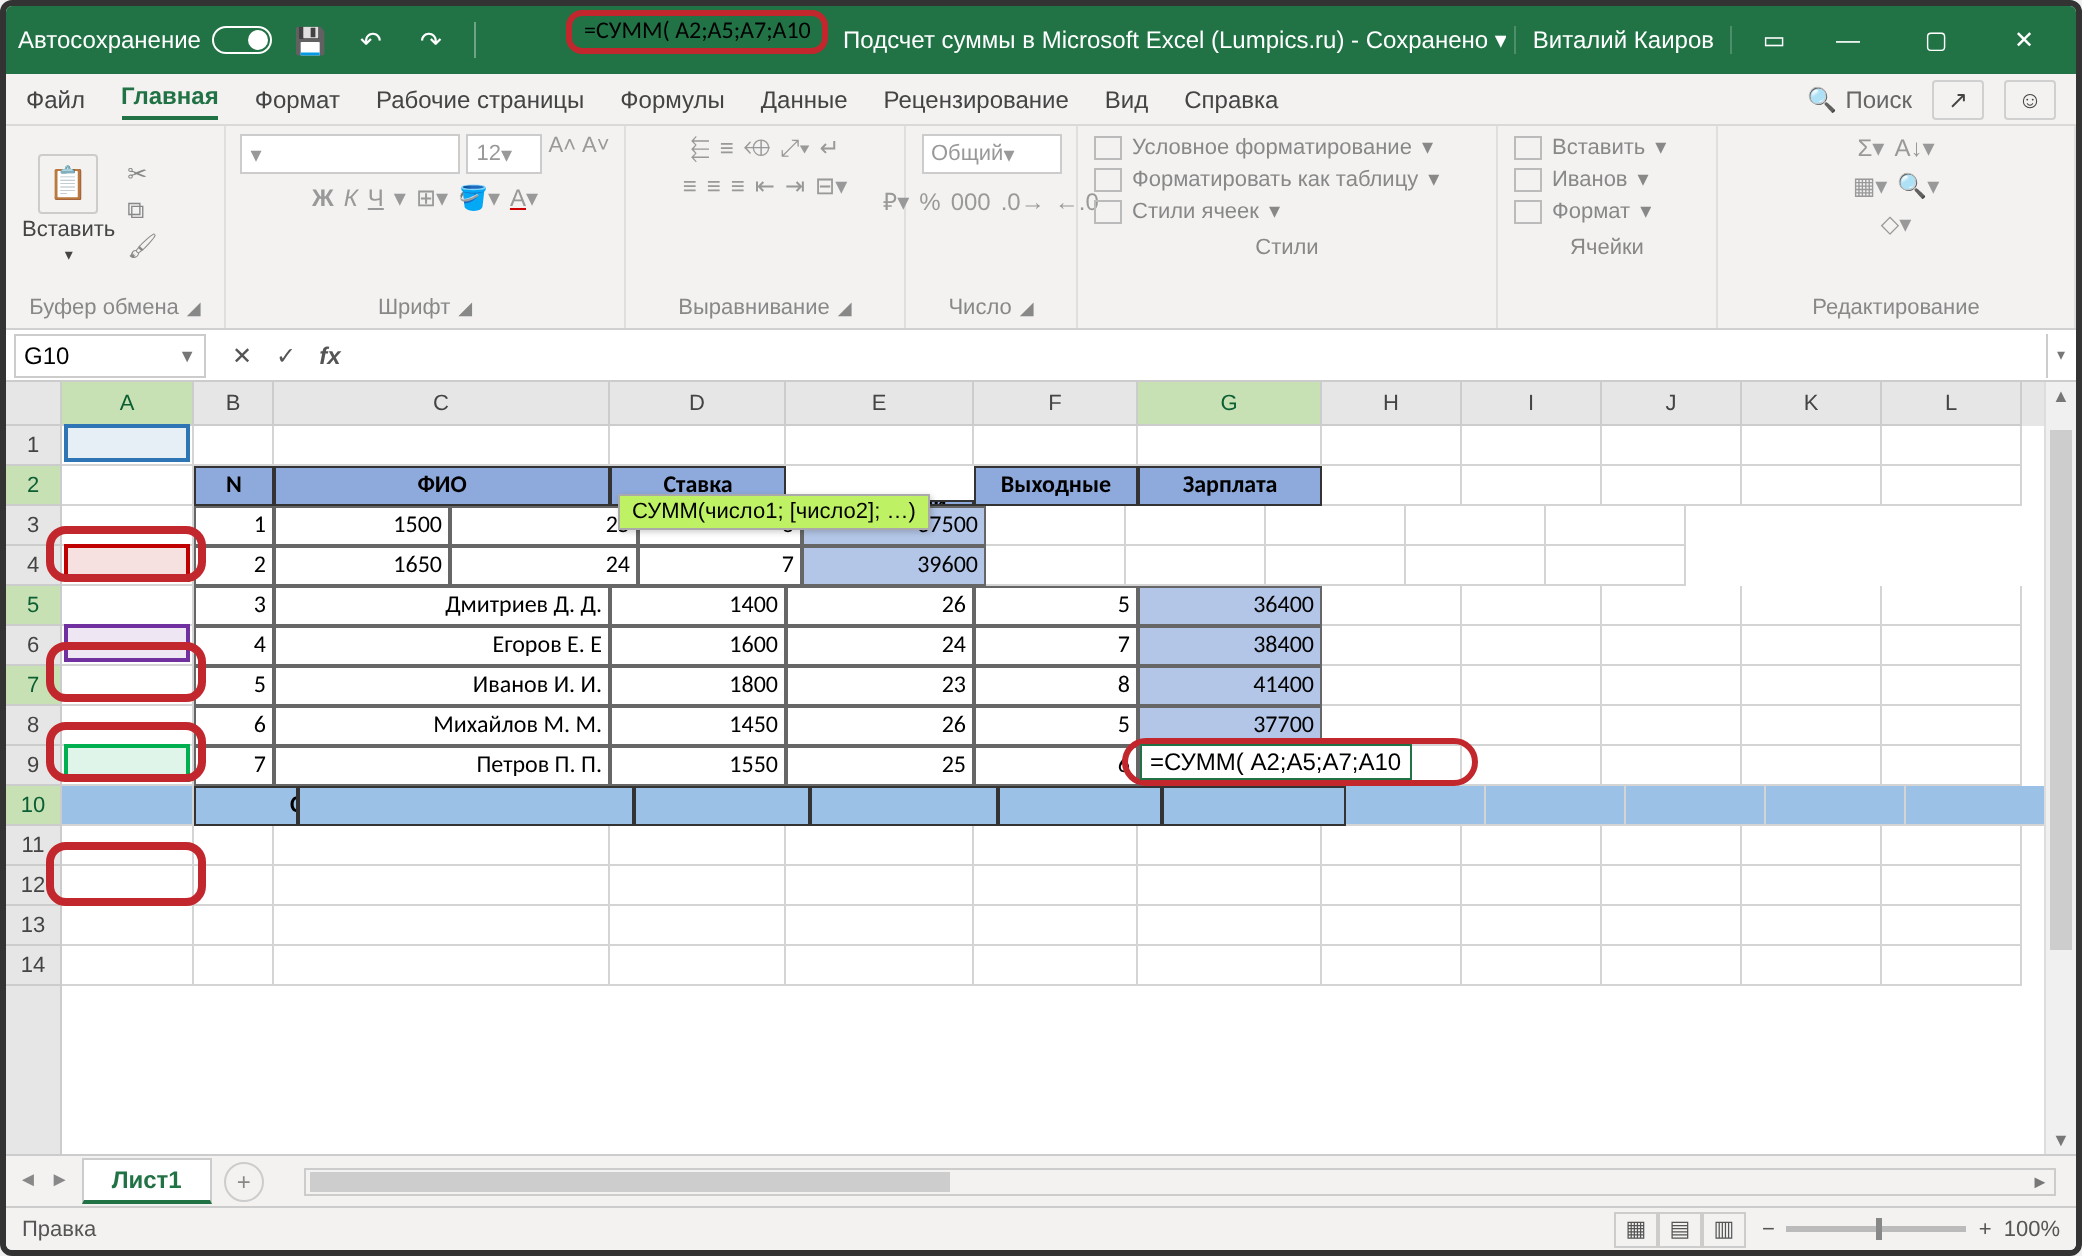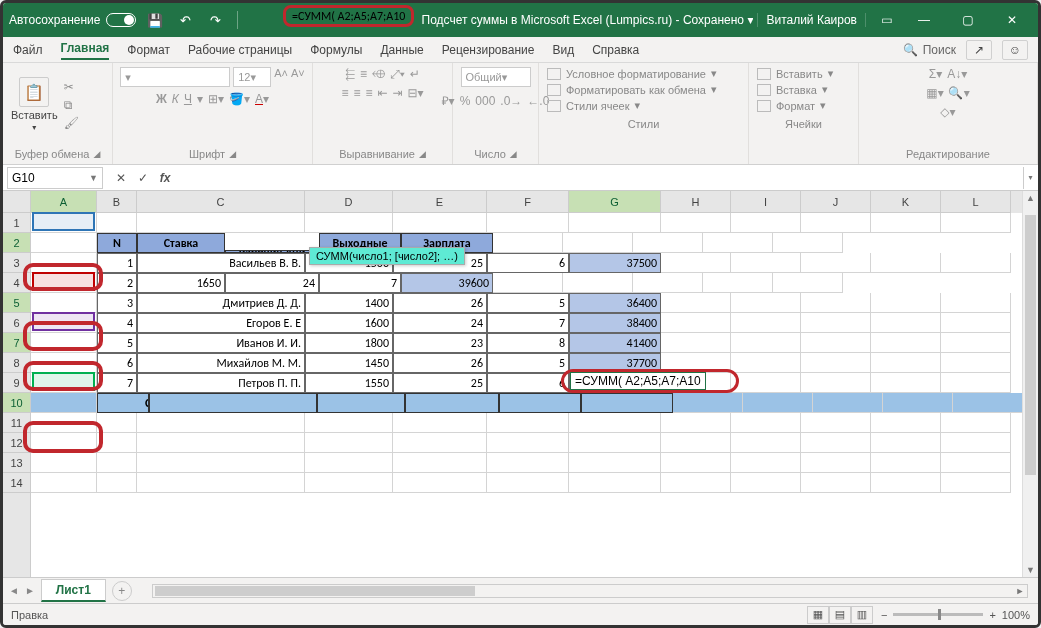--- a/index.html
+++ b/index.html
@@ -49,21 +49,21 @@
 .formula-bar { height: 26px; background: #fff; display: flex; align-items: center; border-bottom: 1px solid #ccc; font-size: 12px; }
 .name-box { width: 96px; height: 22px; border: 1px solid #ccc; margin: 0 4px; display: flex; align-items: center; padding: 0 4px; }
 .name-box .dd { margin-left: auto; color: #777; font-size: 9px; }
 .fx-btns { display: flex; gap: 2px; padding: 0 4px; color: #555; }
 .fx-btn { width: 20px; height: 20px; display: flex; align-items: center; justify-content: center; }
 .fx-label { font-style: italic; font-weight: bold; }
 .formula-input-wrap { position: relative; flex: 1; }
 .formula-input { height: 22px; padding: 1px 6px; font-size: 12px; font-family: Calibri, sans-serif; }
 .formula-callout { position: absolute; left: 280px; top: 2px; border: 3px solid #c1272d; border-radius: 8px; padding: 0 6px; height: 22px; display: flex; align-items: center; z-index: 5; }
 .formula-callout span { font-family: Calibri, sans-serif; font-size: 12px; }
-.hint-box { position: absolute; left: 306px; top: 244px; border: 1px solid #aaa; background: #5eead4; padding: 2px 6px; font-size: 11px; z-index: 7; box-shadow: 1px 1px 3px rgba(0,0,0,0.2); }
+.hint-box { position: absolute; left: 306px; top: 244px; border: 1px solid #aaa; background: #bef264; padding: 2px 6px; font-size: 11px; z-index: 7; box-shadow: 1px 1px 3px rgba(0,0,0,0.2); }
 
 
 .grid-wrap { position: absolute; top: 188px; left: 0; right: 0; bottom: 48px; background: #fff; display: flex; }
 .row-hdrs { width: 28px; background: #e6e6e6; border-right: 1px solid #ccc; }
 .row-hdrs div { height: 20px; border-bottom: 1px solid #ccc; font-size: 11px; display: flex; align-items: center; justify-content: center; color: #444; }
 .row-hdrs .corner { height: 22px; background: #e6e6e6; }
 .cols { flex: 1; position: relative; overflow: hidden; }
 .col-hdrs { height: 22px; display: flex; background: #e6e6e6; }
 .col-hdrs div { border-right: 1px solid #ccc; border-bottom: 1px solid #ccc; font-size: 11px; display: flex; align-items: center; justify-content: center; color: #444; }
 .cells { position: relative; }
@@ -241,31 +241,31 @@
       </div>
     </div>
     <div class="group-label">
         <span>Число</span>
         <span class="launcher">◢</span>
       </div>
   </div>
   <div class="group" style="width:210px">
     <div class="styles-body">
       <div class="srow"><span class="sico"></span><span>Условное форматирование</span> ▾</div>
-      <div class="srow"><span class="sico"></span><span>Форматировать как обмена</span> ▾</div>
+      <div class="srow"><span class="sico"></span><span>Форматировать как таблицу</span> ▾</div>
       <div class="srow"><span class="sico"></span><span>Стили ячеек</span> ▾</div>
     </div>
     <div class="group-label">
         <span>Стили</span>
       </div>
   </div>
   <div class="group" style="width:110px">
     <div class="styles-body">
       <div class="srow"><span class="sico"></span><span>Вставить</span> ▾</div>
-      <div class="srow"><span class="sico"></span><span>Вставка</span> ▾</div>
+      <div class="srow"><span class="sico"></span><span>Иванов</span> ▾</div>
       <div class="srow"><span class="sico"></span><span>Формат</span> ▾</div>
     </div>
     <div class="group-label">
         <span>Ячейки</span>
       </div>
   </div>
   <div class="group" style="flex:1">
     <div class="group-body stack" style="font-size:12px;color:#888">
       <div class="btn-row">
           <span>Σ▾</span> 
@@ -353,34 +353,34 @@
           <div class="cell " style="width: 92px;"></div>
           <div class="cell " style="width: 70px;"></div>
           <div class="cell " style="width: 70px;"></div>
           <div class="cell " style="width: 70px;"></div>
           <div class="cell " style="width: 70px;"></div>
           <div class="cell " style="width: 70px;"></div>
         </div>
         <div class="row ">
           <div class="cell " style="width: 66px;"></div>
           <div class="cell thdr" style="width: 40px; justify-content: center;">N</div>
+          <div class="cell thdr" style="width: 168px; justify-content: center;">ФИО</div>
           <div class="cell thdr" style="width: 88px; justify-content: center;">Ставка</div>
           <div class="cell thdr" style="width: 94px; justify-content: center; margin-top: 17px;">Рабочие дни</div>
           <div class="cell thdr" style="width: 82px; justify-content: center;">Выходные</div>
           <div class="cell thdr" style="width: 92px; justify-content: center;">Зарплата</div>
           <div class="cell " style="width: 70px;"></div>
           <div class="cell " style="width: 70px;"></div>
           <div class="cell " style="width: 70px;"></div>
           <div class="cell " style="width: 70px;"></div>
           <div class="cell " style="width: 70px;"></div>
         </div>
         <div class="row ">
           <div class="cell " style="width: 66px;"></div>
           <div class="cell tcell" style="width: 40px;">1</div>
-          <div class="cell tcell" style="width: 168px;">Васильев В. В.</div>
           <div class="cell tcell" style="width: 88px;">1500</div>
           <div class="cell tcell" style="width: 94px;">25</div>
           <div class="cell tcell" style="width: 82px;">6</div>
           <div class="cell tcell gcol" style="width: 92px;">37500</div>
           <div class="cell " style="width: 70px;"></div>
           <div class="cell " style="width: 70px;"></div>
           <div class="cell " style="width: 70px;"></div>
           <div class="cell " style="width: 70px;"></div>
           <div class="cell " style="width: 70px;"></div>
         </div>

